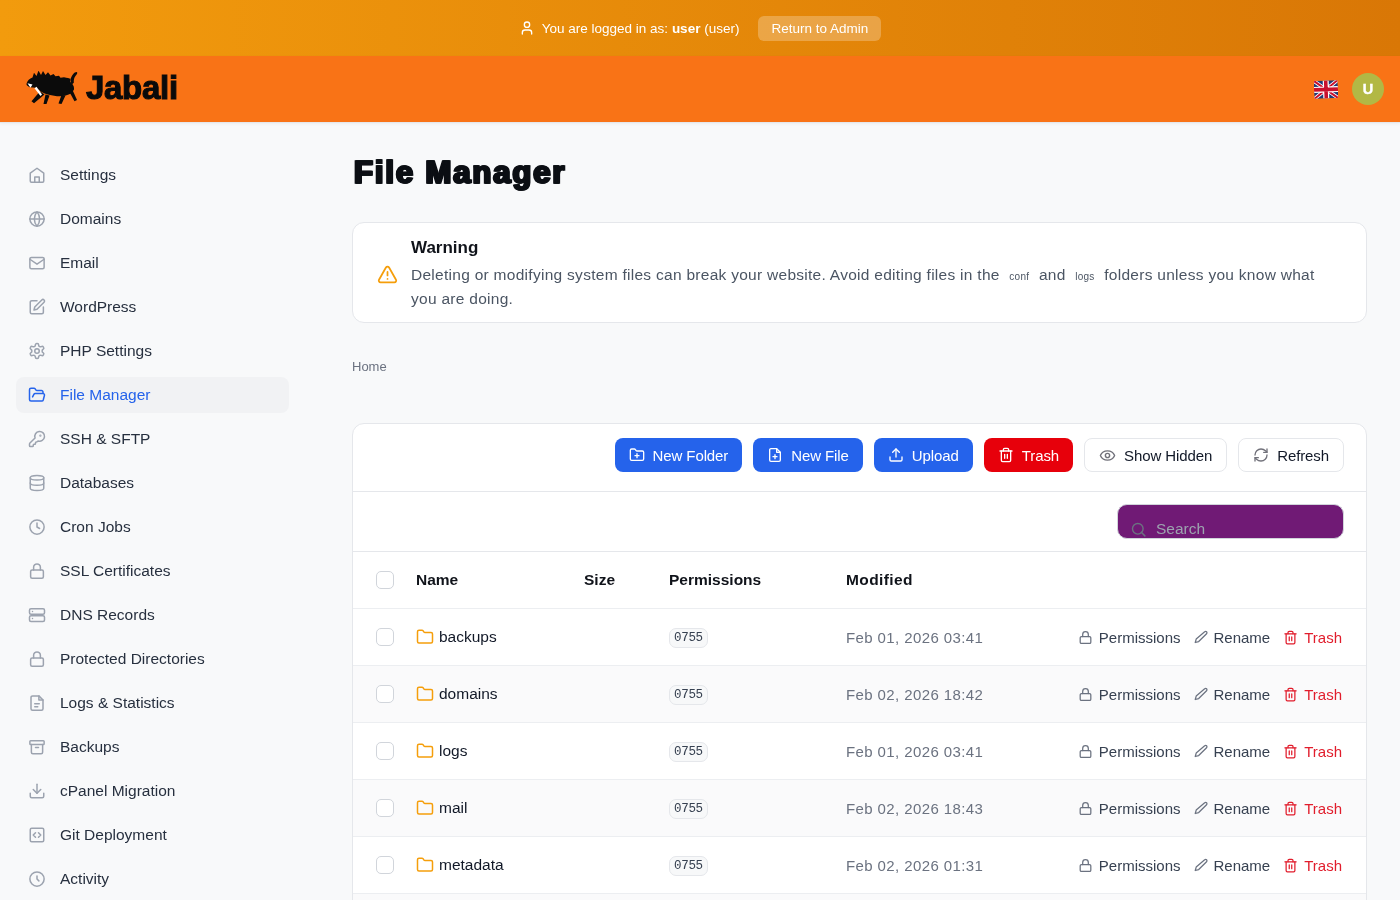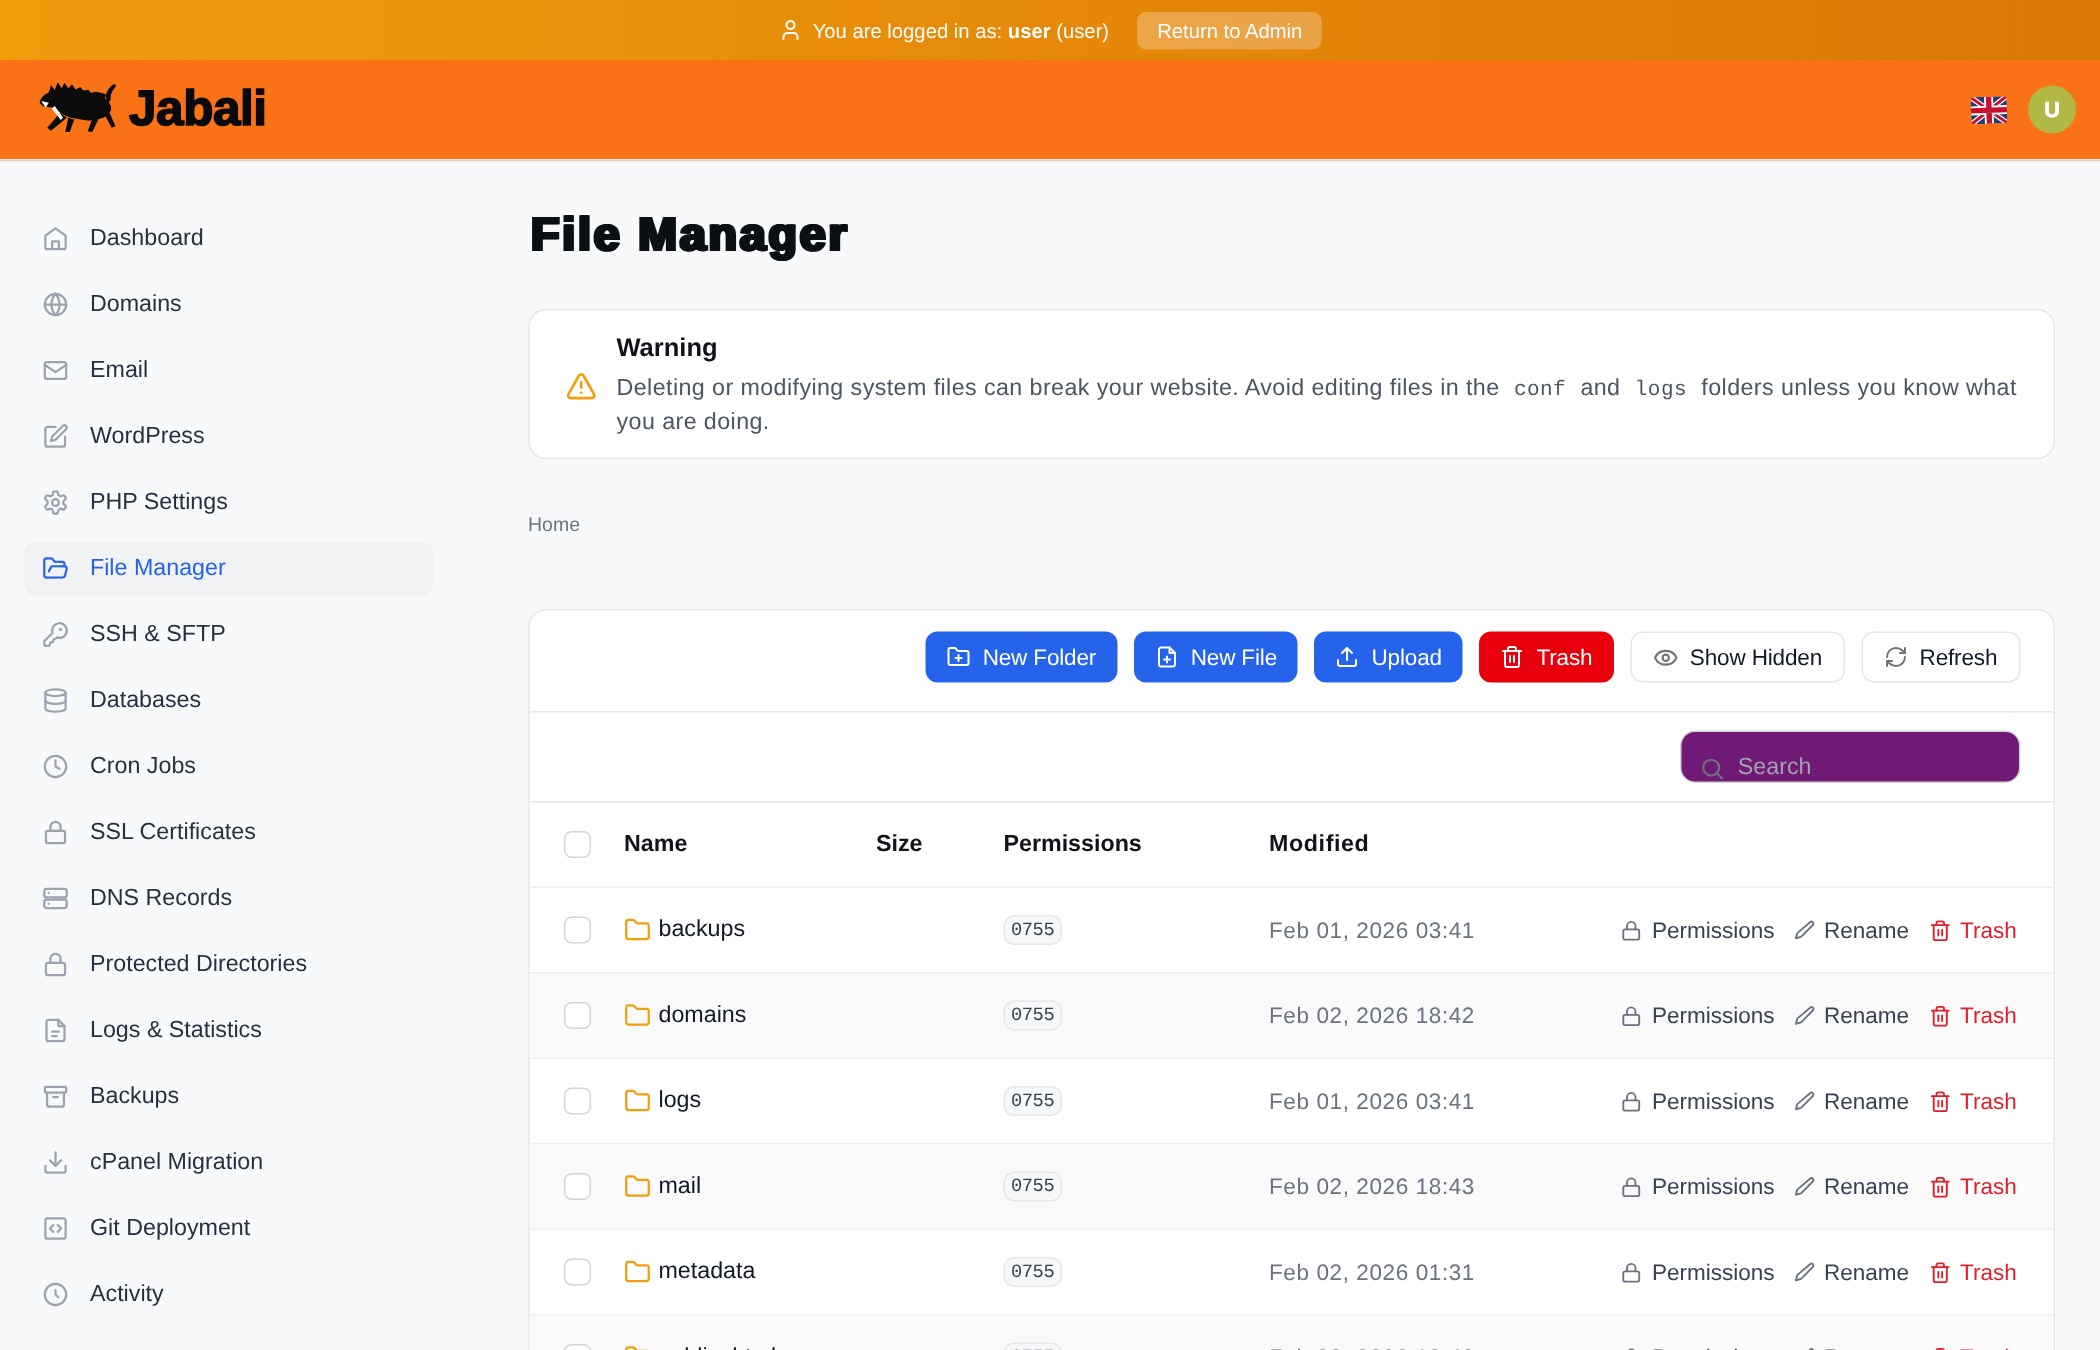--- a/index.html
+++ b/index.html
@@ -1,38 +1,38 @@
 <!DOCTYPE html>
 <html><head><meta charset="utf-8">
 <style>
 *{box-sizing:border-box;margin:0;padding:0}
 html,body{width:1400px;height:900px;overflow:hidden}
 body{font-family:"Liberation Sans",sans-serif;background:#f8f9fa;color:#111827}
 svg{display:block}
-.topbar{height:40px;background:linear-gradient(90deg,#f29b0d,#d97706);display:flex;align-items:center;justify-content:center;color:#fff;font-size:13.5px}
+.topbar{height:56px;background:linear-gradient(90deg,#f29b0d,#d97706);display:flex;align-items:center;justify-content:center;color:#fff;font-size:13.5px}
 
 .ret{background:rgba(255,255,255,.25);border-radius:6px;padding:5px 13px;margin-left:19px;font-size:13.5px}
 header{height:67px;background:#f97316;border-bottom:1px solid #e5e7eb;box-shadow:0 1px 3px rgba(0,0,0,.05);display:flex;align-items:center;justify-content:space-between;padding:0 16px 0 26px;position:relative;z-index:5}
 .logo{display:flex;align-items:center;gap:4px}
 .logo .nm2{margin-left:3px}
 .hright{display:flex;align-items:center;gap:14px}
 .avatar{width:32px;height:32px;border-radius:50%;background:#b2b845;color:#fff;font-weight:bold;font-size:14px;display:flex;align-items:center;justify-content:center}
 .shell{display:flex;align-items:flex-start}
 nav{width:305px;flex:none;padding-top:34px}
 .ni{height:36px;margin:0 16px 8px;border-radius:8px;display:flex;align-items:center;padding-left:12px;gap:14px;color:#27303f;font-size:15.5px;white-space:nowrap}
 .ni svg{color:#9ca3af;flex:none}
 .ni.act{background:#f1f2f4;color:#2563eb}
 .ni.act svg{color:#2563eb}
 main{flex:1;padding:28px 33px 0 47px}
 h1{font-size:31px;line-height:38px;font-weight:bold;color:#0c0f14;letter-spacing:1.8px;text-shadow:.7px 0 0 #0c0f14,-.7px 0 0 #0c0f14;margin-top:2px}
 .warn{margin-top:29px;background:#fff;border:1px solid #e5e7eb;border-radius:12px;padding:15px 24px 12px;display:flex;align-items:center;gap:13px}
 .warn .wicon{flex:none;color:#f59e0b}
 .warn h3{font-size:17px;margin-bottom:6px;color:#10131a}
 .warn p{font-size:15.5px;line-height:22px;color:#4b5563;letter-spacing:.28px;white-space:nowrap}
-.warn code{font-family:Liberation Mono, monospace;font-size:14px;padding:0 5px}
+.warn code{font-family:Liberation Sans, sans-serif;font-size:10px;padding:0 5px}
 .crumb{margin-top:36px;font-size:13px;line-height:16px;color:#6b7280}
 .card{margin-top:48px;background:#fff;border:1px solid #e5e7eb;border-radius:12px;height:560px;overflow:hidden}
 .btnrow{height:68px;display:flex;align-items:flex-start;padding-top:14px;justify-content:flex-end;gap:11px;padding-right:22px;border-bottom:1px solid #e5e7eb}
 .btn{height:34px;border-radius:8px;display:flex;align-items:center;gap:8px;padding:0 14px;font-size:15px;letter-spacing:-.1px}
 .btn.blue{background:#2563eb;color:#fff}
 .btn.red{background:#e7000b;color:#fff}
 .btn.ghost{background:#fff;border:1px solid #e5e7eb;color:#111827}
 .btn.ghost svg{color:#71717a}
 .searchrow{height:60px;display:flex;align-items:center;justify-content:flex-end;padding-right:22px;border-bottom:1px solid #e5e7eb}
 .search{width:227px;height:35px;border:1px solid #d1d5db;border-radius:10px;background:#701a75;display:flex;align-items:flex-end;gap:9px;padding-left:12px;color:#9ca3af;font-size:15.5px}
@@ -105,21 +105,21 @@
       </div>
   </div>
 </header>
 <div class="shell">
 <nav>
 <div class="ni">
         <svg width="18" height="18" viewBox="0 0 24 24" fill="none" stroke="currentColor" stroke-width="2" stroke-linecap="round" stroke-linejoin="round">
           <path d="M3 9.5 12 3l9 6.5V20a1.5 1.5 0 0 1-1.5 1.5h-15A1.5 1.5 0 0 1 3 20Z"></path>
           <path d="M9 21.5v-7h6v7"></path>
         </svg>
-        <span>Dashboard</span>
+        <span>Settings</span>
       </div>
 <div class="ni">
         <svg width="18" height="18" viewBox="0 0 24 24" fill="none" stroke="currentColor" stroke-width="2" stroke-linecap="round" stroke-linejoin="round">
           <circle cx="12" cy="12" r="9.5"></circle>
           <path d="M2.5 12h19"></path>
           <path d="M12 2.5a14.5 14.5 0 0 1 0 19 14.5 14.5 0 0 1 0-19"></path>
         </svg>
         <span>Domains</span>
       </div>
 <div class="ni">

